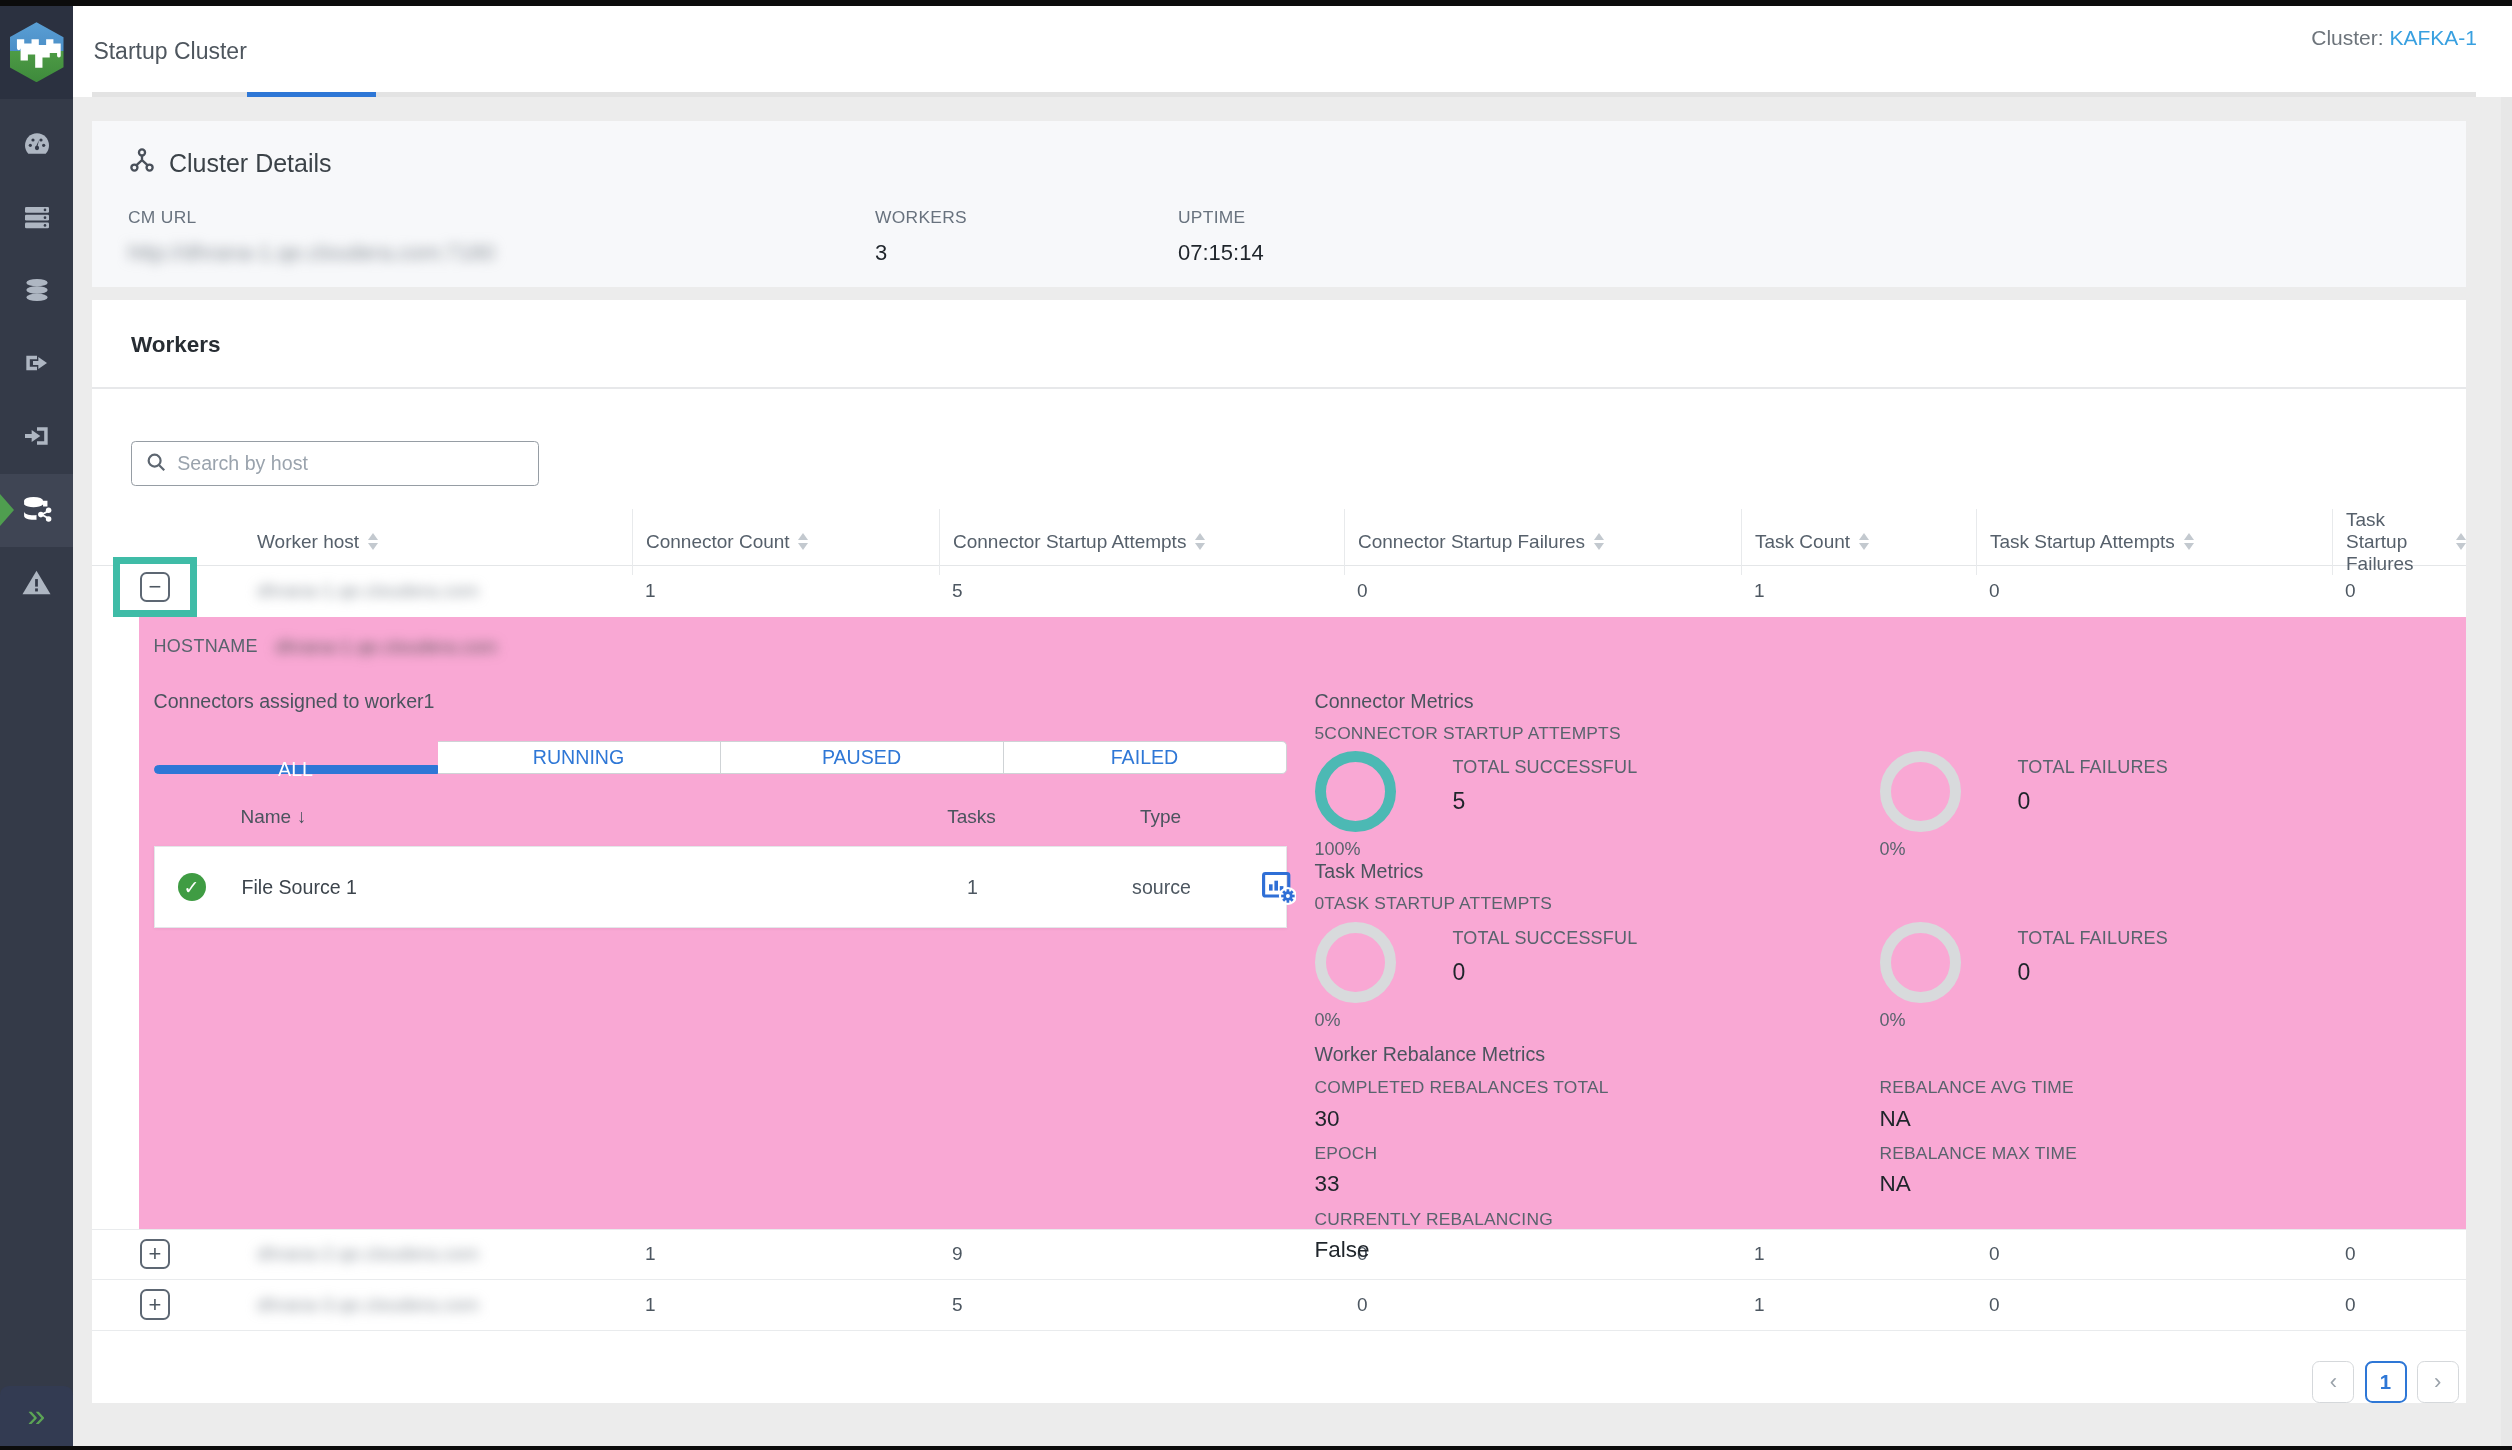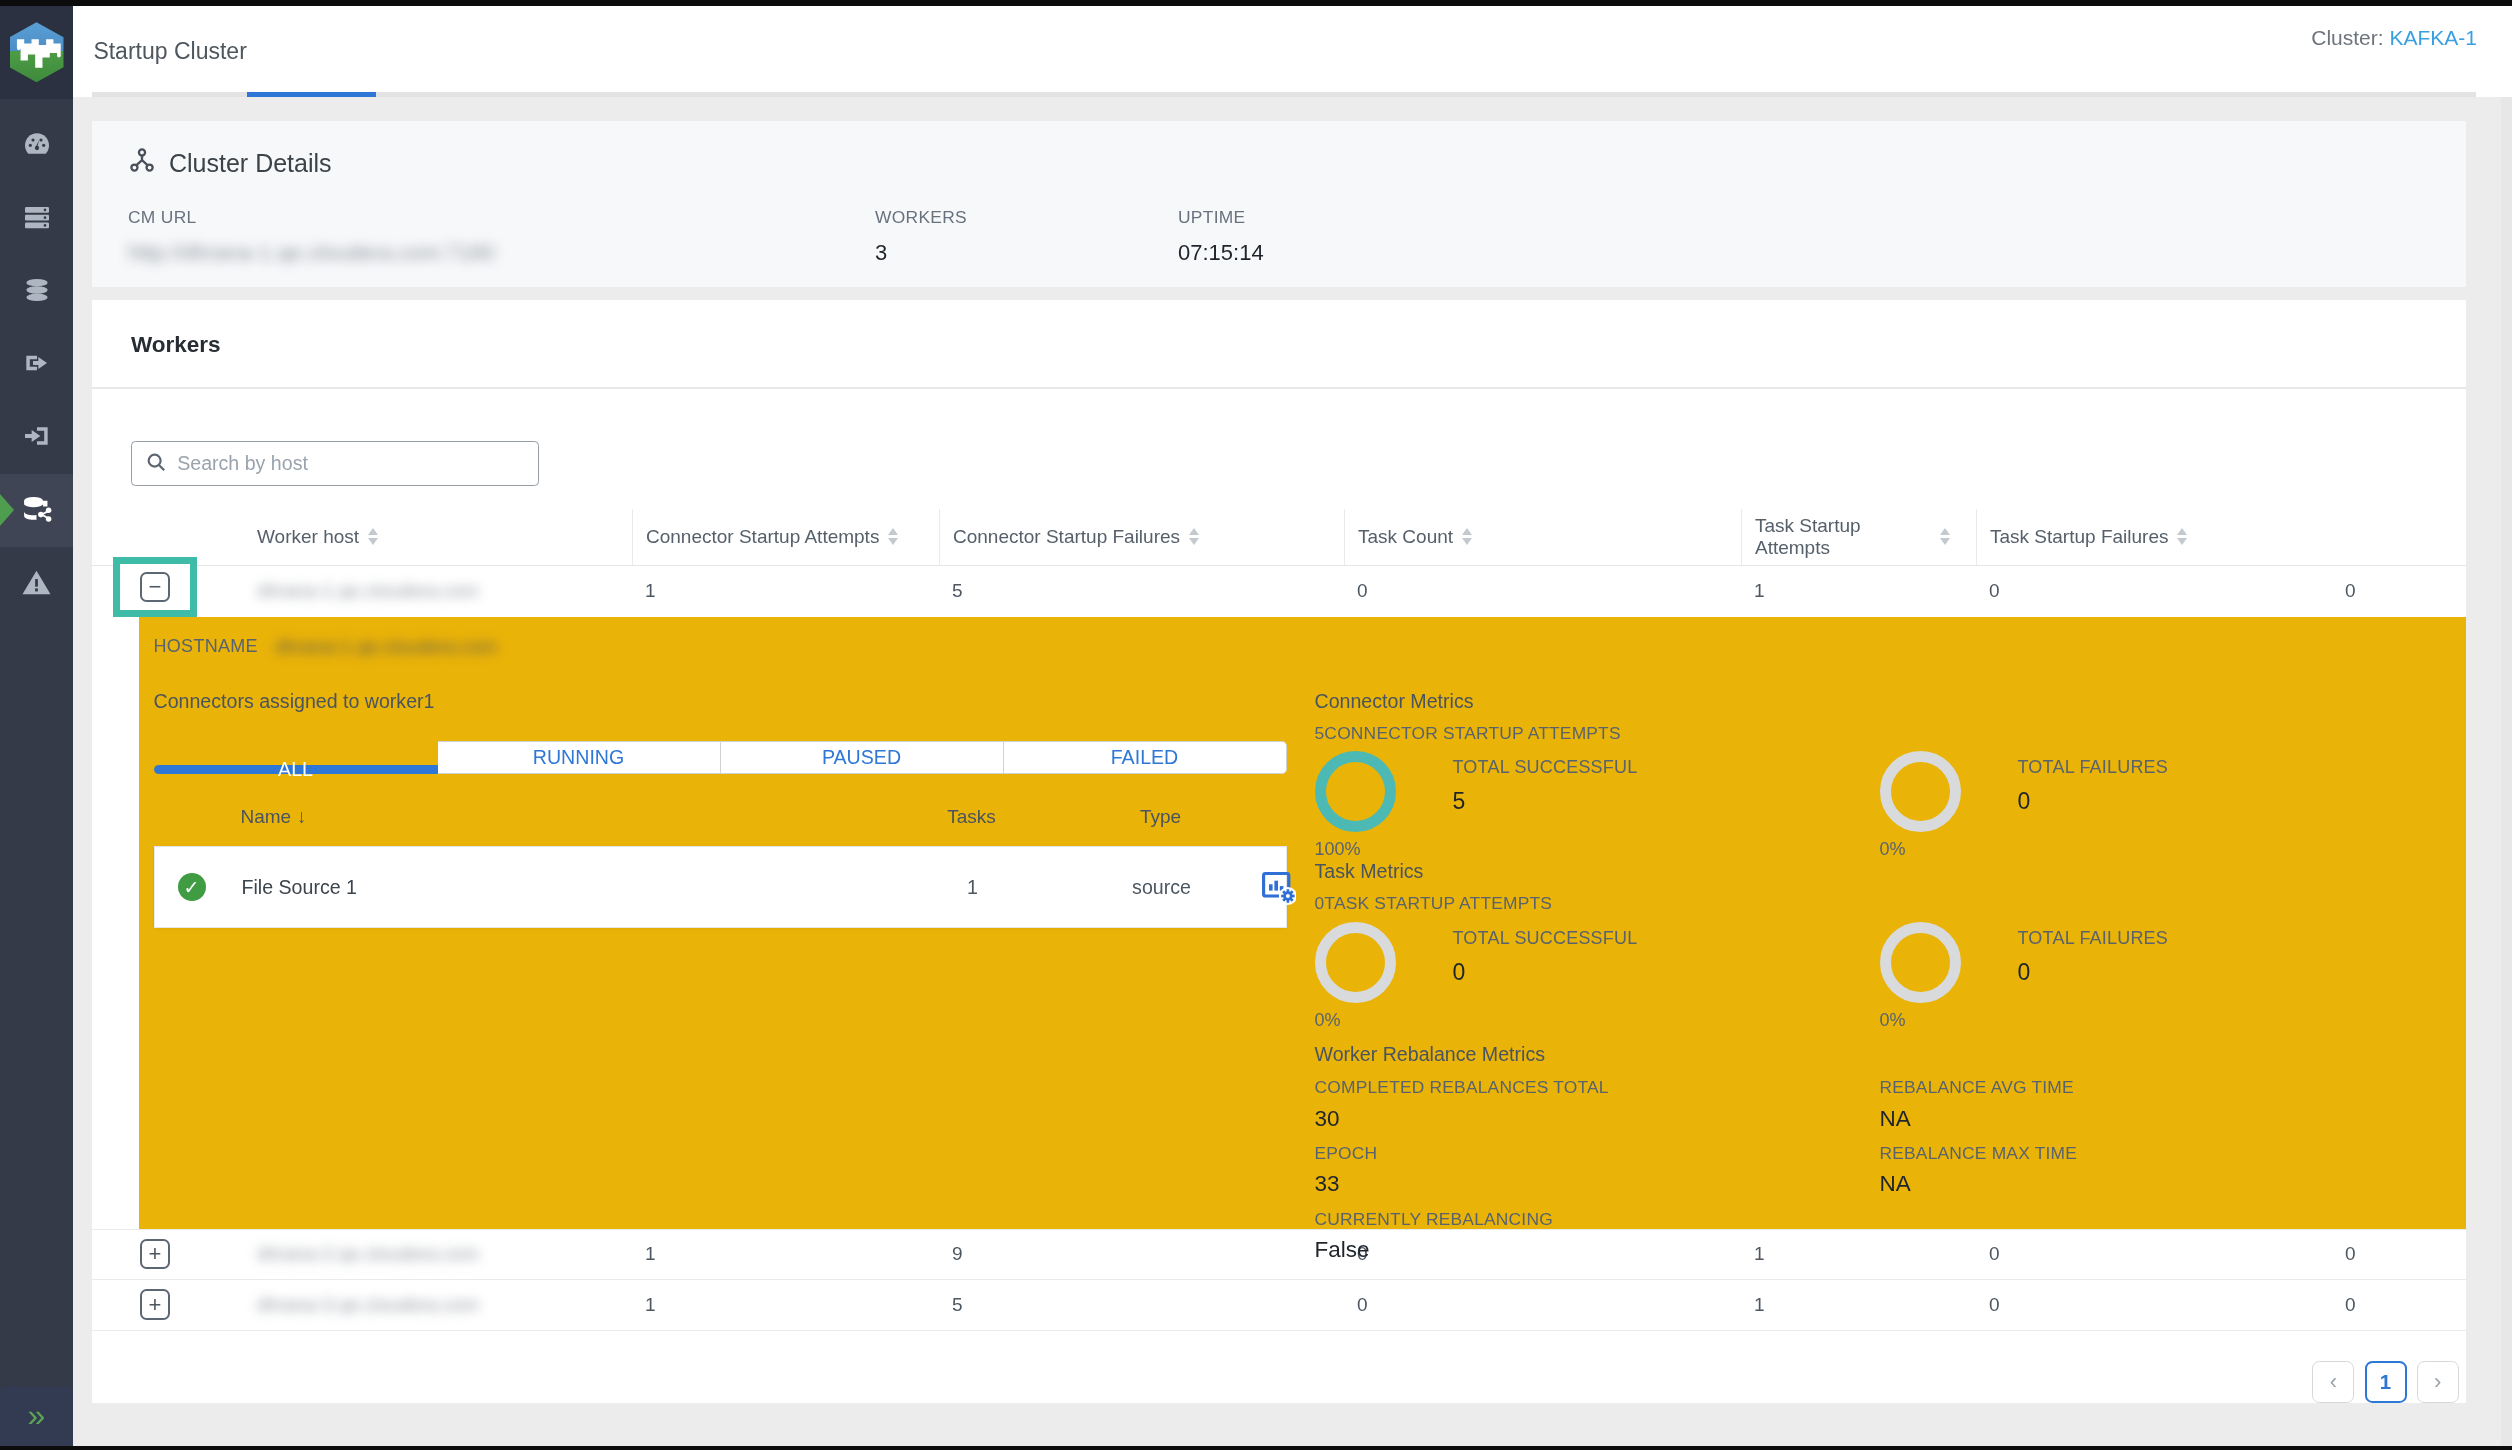--- a/index.html
+++ b/index.html
@@ -75,21 +75,21 @@
   .trow { height:51px; font-size:19px; color:#4d5761; }
   .trow > div { padding-left:13px; }
   .trow.bordered { border-bottom:1.5px solid #e9ebed; }
   .expander-cell { display:flex; justify-content:center; }
   .exp-btn { width:30.5px; height:30.5px; border:2.2px solid #5d6773; border-radius:6.5px; background:#fff;
     font-size:22px; color:#4d5761; display:flex; align-items:center; justify-content:center; cursor:pointer; line-height:1; }
   .callout { position:relative; width:84px; height:60px; border:7.3px solid #3fbca7; background:#ffffff;
     display:flex; align-items:center; justify-content:center; margin-top:-8.7px; }
 
   
-  .expanded { margin-left:47px; height:612px; background:#eab308; padding:19px 0 0 14.5px; position:relative; }
+  .expanded { margin-left:47px; height:612px; background:#f9a8d4; padding:19px 0 0 14.5px; position:relative; }
   .hostname-row { display:flex; align-items:center; gap:17.4px; }
   .hostname-lbl { font-size:18px; color:#59636d; letter-spacing:0.3px; }
   .hostname-val { font-size:19px; color:#555; }
   .exp-grid { display:flex; margin-top:32px; }
   .left-col { width:1133px; flex:none; }
   .right-col { flex:1; padding-left:28px; }
 
   .connectors-title { font-size:19.6px; color:#4a545e; }
   .tabs { display:flex; margin-top:28px; height:33px; }
   .tab { flex:1; display:flex; align-items:center; justify-content:center; font-size:19.6px; cursor:pointer;
@@ -280,20 +280,27 @@
         </svg>
       </span>
       <input type="text" placeholder="Search by host" style="">
     </div>
 
     <div class="wtable">
       <div class="thead">
         <div></div>
         <div>
             <span>Worker host</span>
+            <span class="sort">
+              <i class="up"></i>
+              <i class="dn"></i>
+            </span>
+          </div>
+        <div>
+            <span>Connector Count</span>
             <span class="sort">
               <i class="up"></i>
               <i class="dn"></i>
             </span>
           </div>
         <div>
             <span>Connector Startup Attempts</span>
             <span class="sort">
               <i class="up"></i>
               <i class="dn"></i>

